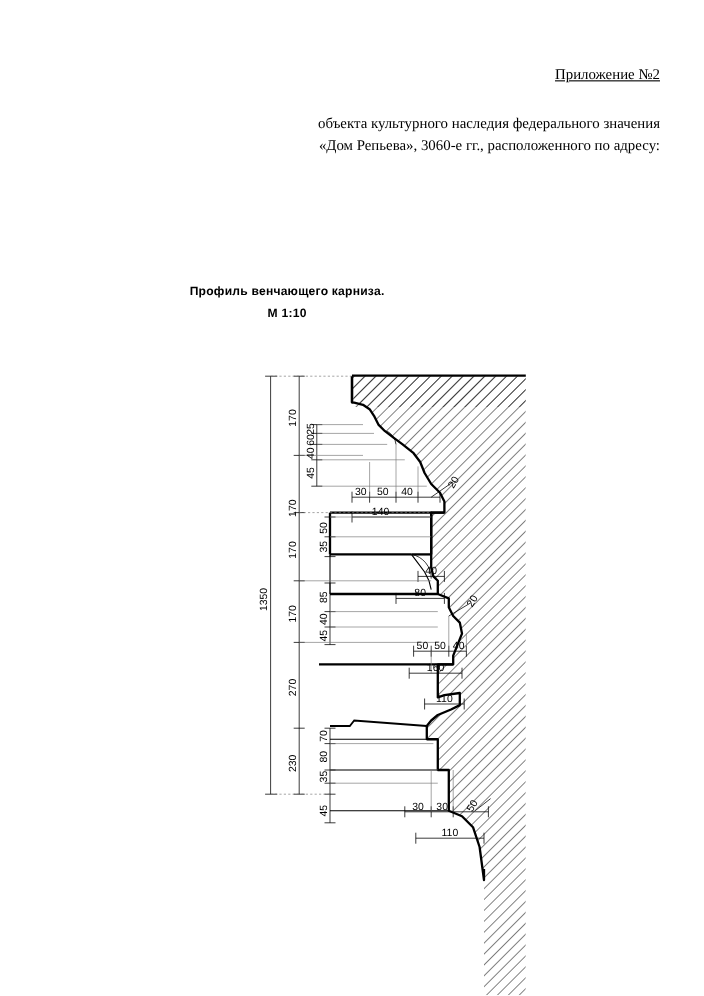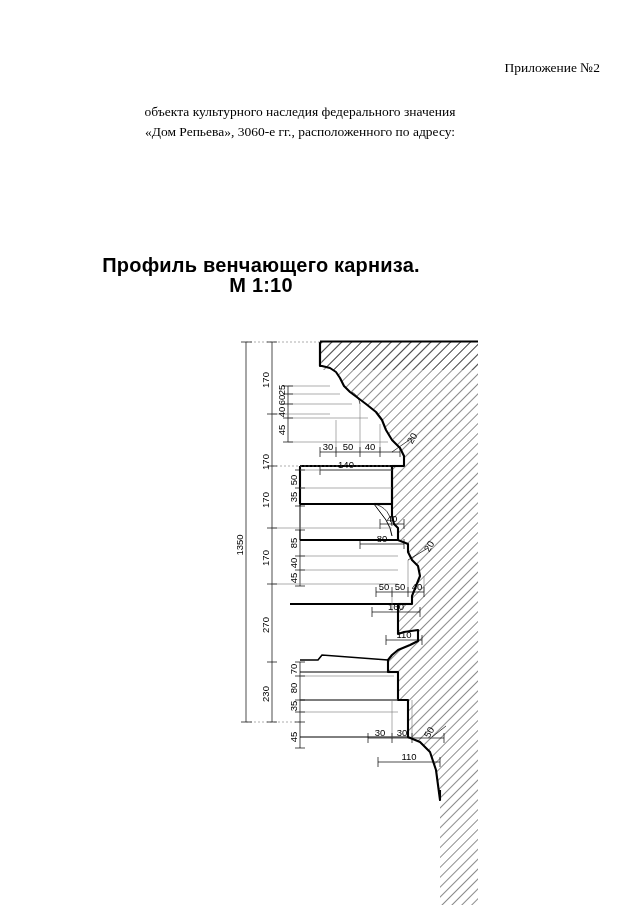--- a/index.html
+++ b/index.html
@@ -17,31 +17,31 @@
   .header{
     position:absolute;
     top:58px;
     left:0;
     width:600px;
     text-align:right;
     font-size:13.5px;
     line-height:20px;
   }
   .header .ln{display:block;white-space:nowrap;}
-  .header .ln.center{text-align:center;}
-  .hdr-app{margin-bottom:24px;}
+  .header .ln.center{text-align:right;}
+  .hdr-app{margin-bottom:24px;text-decoration:underline;}
 
   
   .title-wrap{
     position:absolute;
     top:255px;left:0;width:522px;
     text-align:center;
     font-family:"Liberation Sans",sans-serif;
     font-weight:bold;
-    font-size:20px;
+    font-size:11px;
     line-height:20px;
     letter-spacing:.2px;
   }
   .title-wrap .t2{font-weight:bold;}
 
   
   .drawing{
     position:absolute;
     left:0;top:0;
     width:640px;height:657px;

